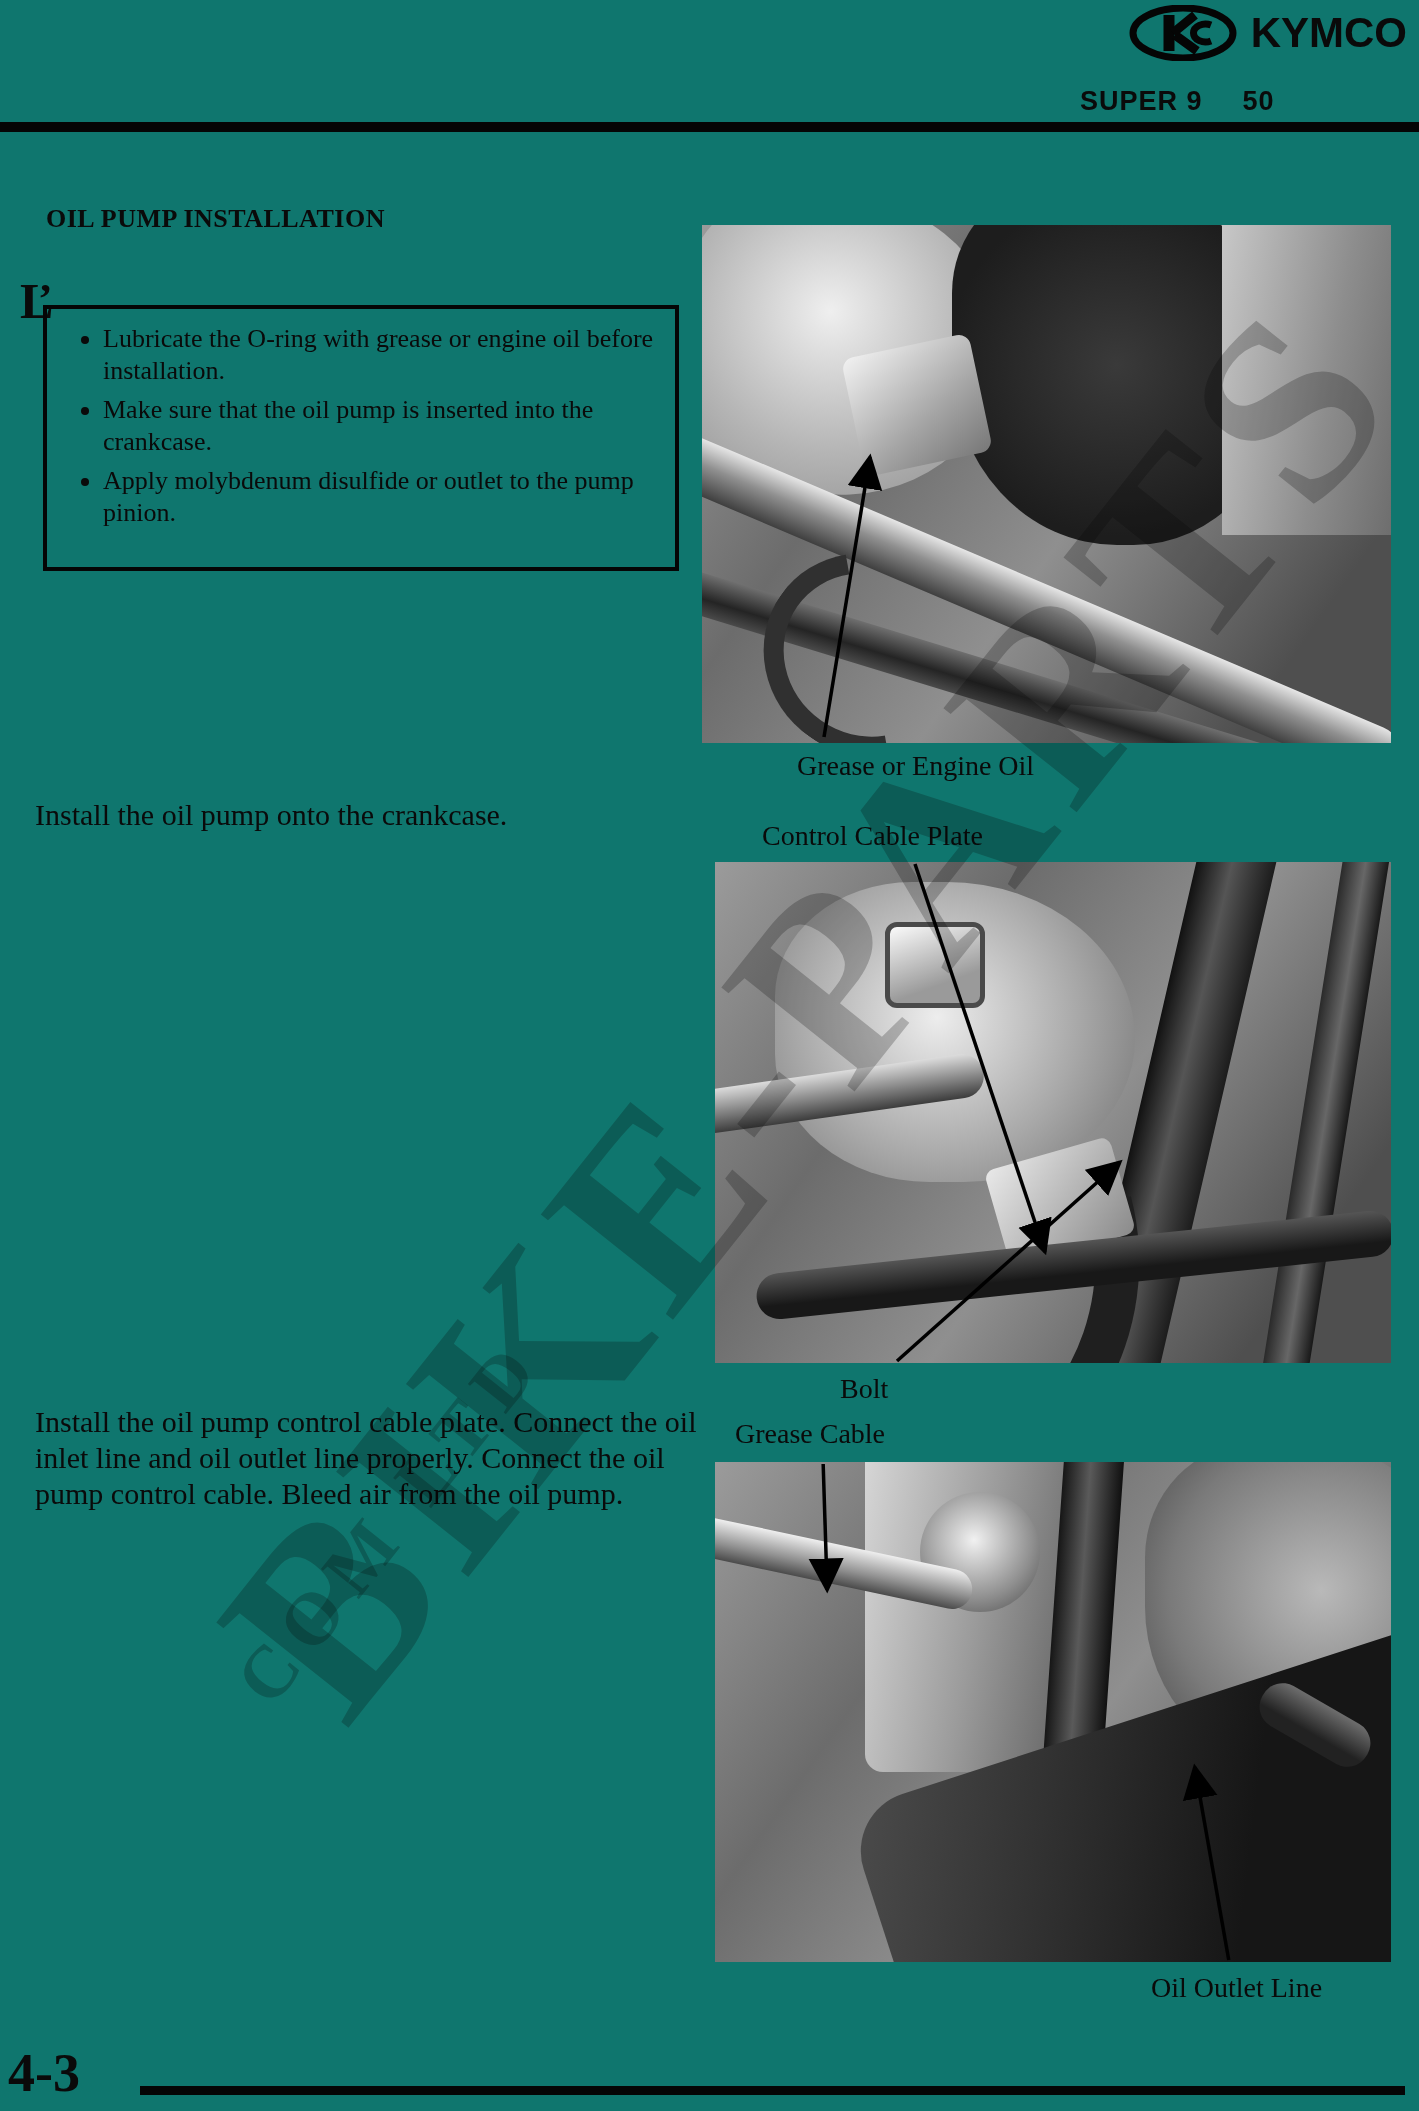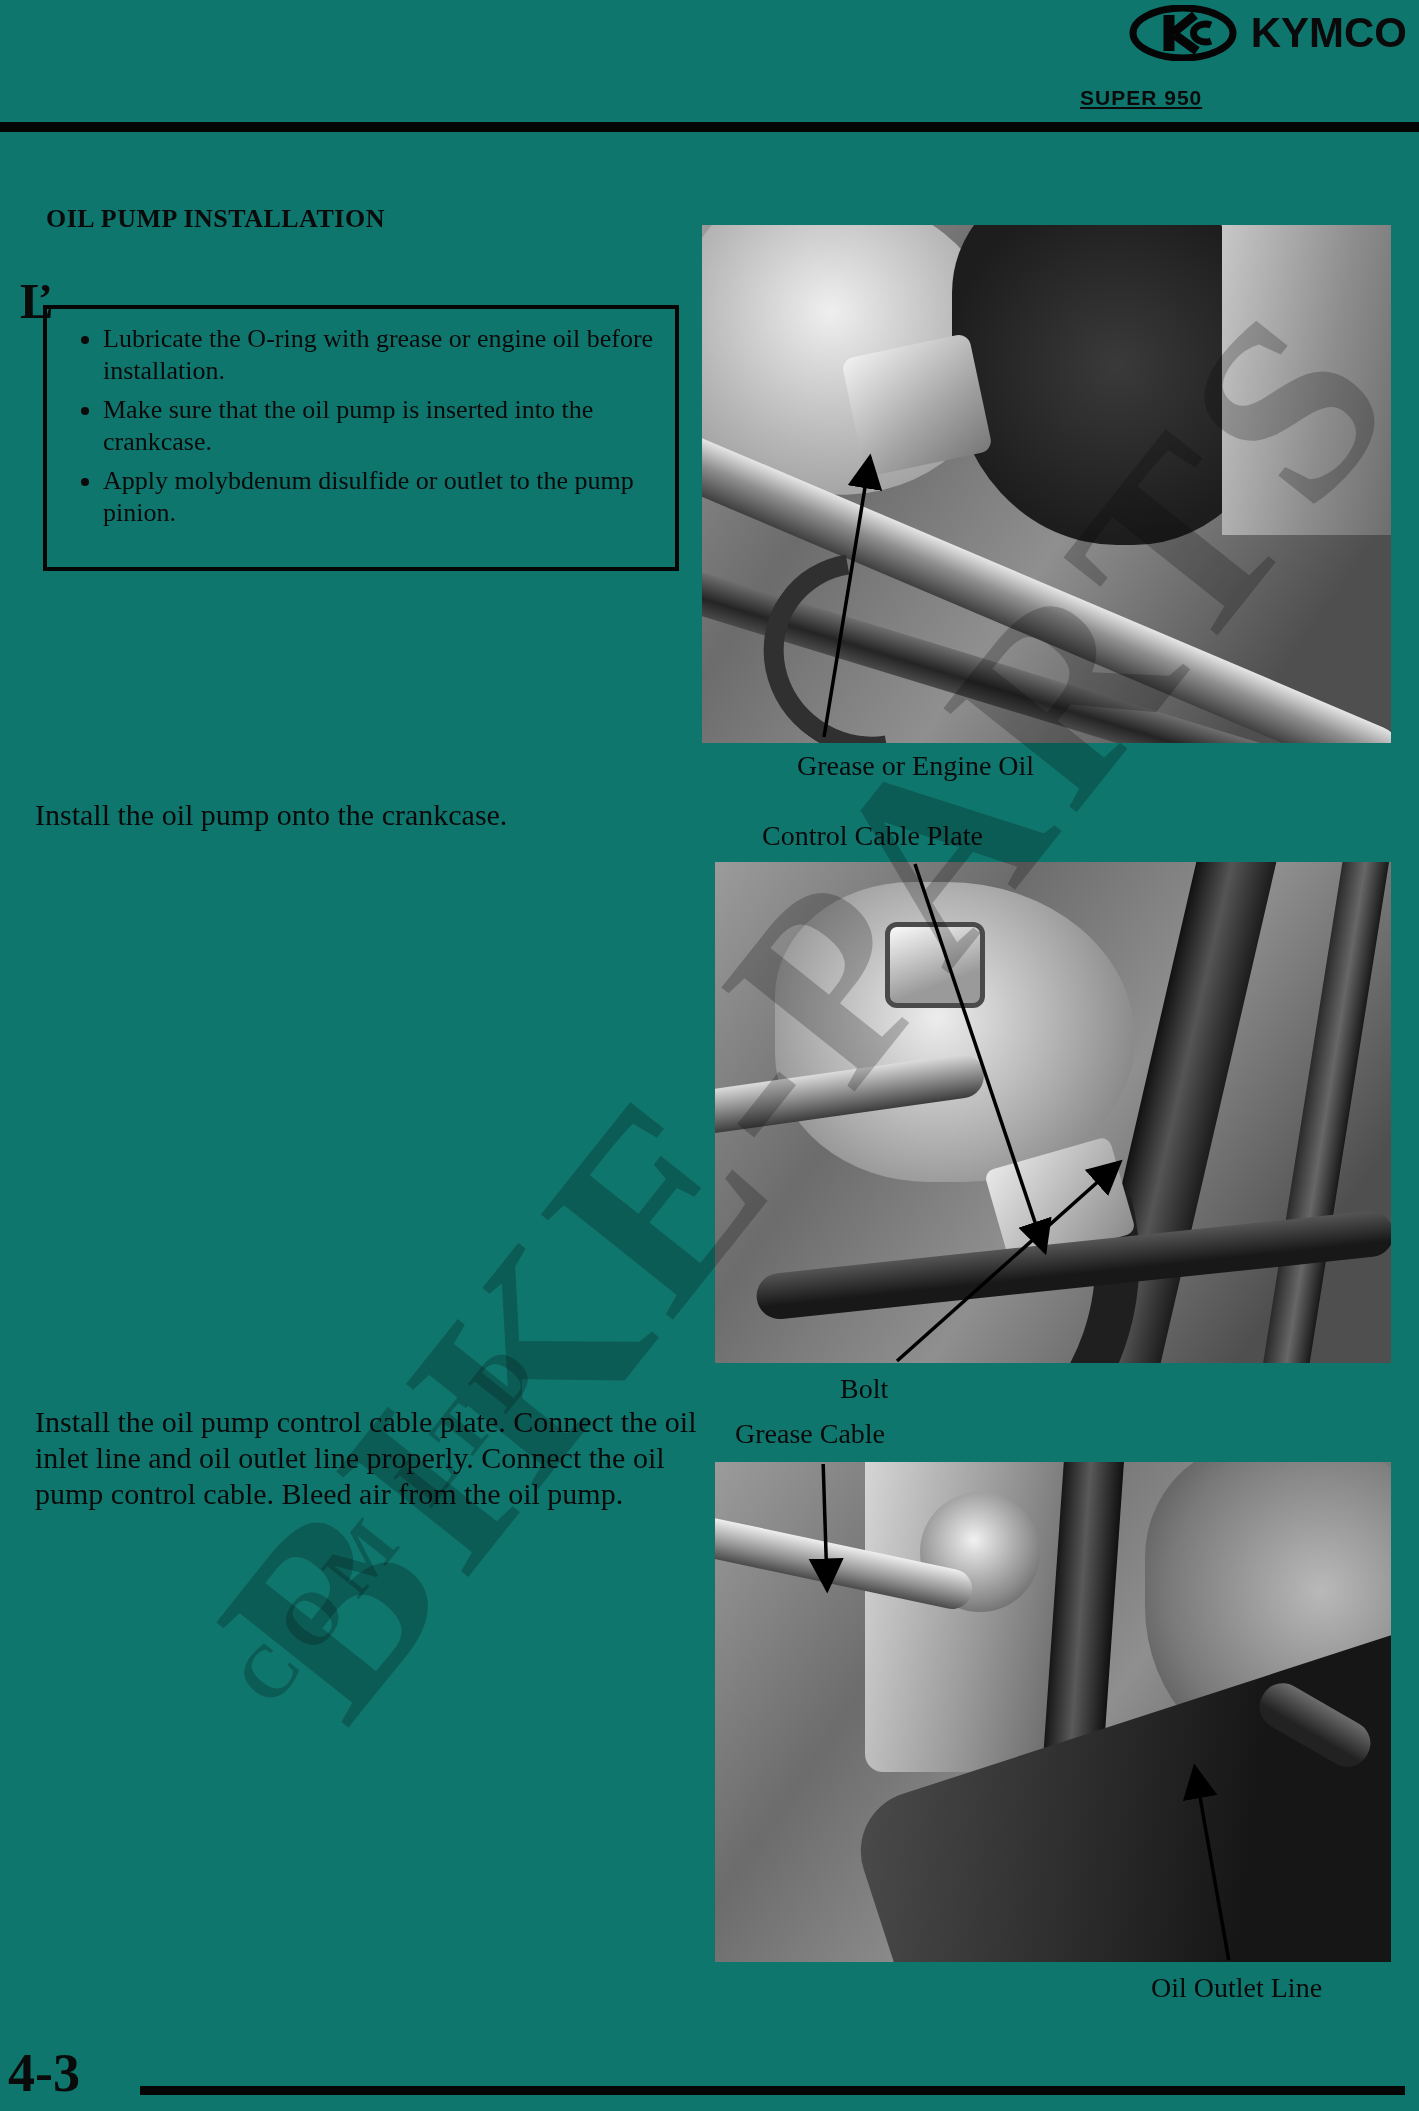--- a/index.html
+++ b/index.html
@@ -3,22 +3,22 @@
 <meta charset="utf-8">
 <style>
   html,body{margin:0;padding:0;background:#e8e8e8;}
   .page{position:relative;width:1419px;height:2111px;background:#0f766e;margin:0 auto;
         font-family:"Liberation Serif",serif;color:#0a0a0a;overflow:hidden;}
 
   
   .hdr-title{position:absolute;left:6px;top:58px;white-space:nowrap;font-weight:bold;letter-spacing:-1px;}
   .hdr-title .num{font-size:54px;}
   .hdr-title .txt{font-size:44px;}
-  .hdr-model{position:absolute;left:1080px;top:86px;display:flex;
-             font-family:"Liberation Sans",sans-serif;font-weight:bold;font-size:21px;letter-spacing:1px;text-decoration:underline;}
+  .hdr-model{position:absolute;left:1080px;top:86px;display:flex;gap:40px;
+             font-family:"Liberation Sans",sans-serif;font-weight:bold;font-size:27px;letter-spacing:1px;}
   .hdr-rule{position:absolute;left:0;top:122px;width:1419px;height:10px;background:#050505;}
   .logo{position:absolute;top:5px;right:12px;display:flex;align-items:center;gap:10px;}
   .logo-text{font-family:"Liberation Sans",sans-serif;font-weight:bold;font-size:42px;letter-spacing:0px;}
 
   
   .sec-title{position:absolute;left:46px;top:204px;font-weight:bold;font-size:26px;letter-spacing:0.5px;white-space:nowrap;}
   .margin-mark{position:absolute;left:20px;top:272px;font-weight:bold;font-size:50px;}
 
   .notebox{position:absolute;left:43px;top:305px;width:590px;height:244px;border:4px solid #050505;
            padding:14px 8px 0 30px;box-sizing:content-box;}

